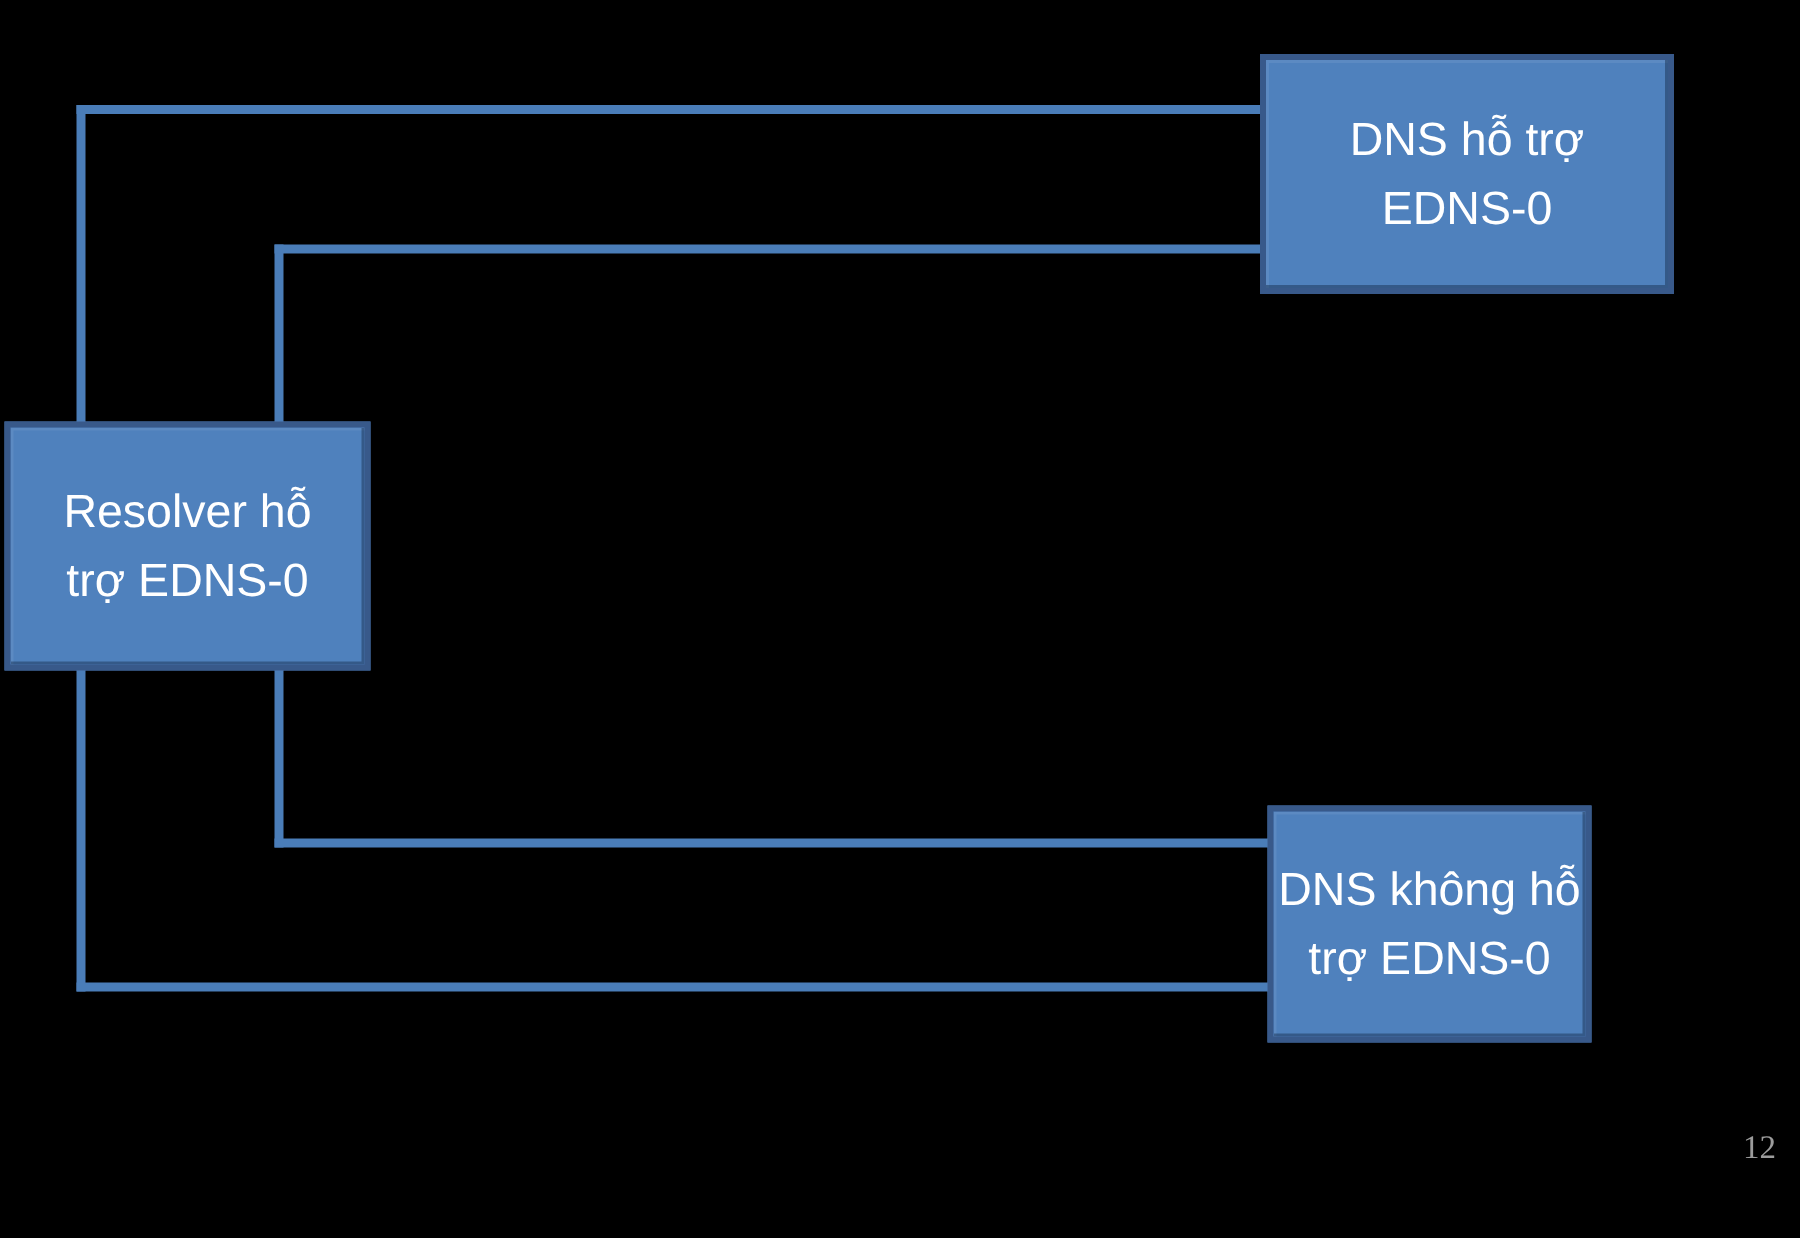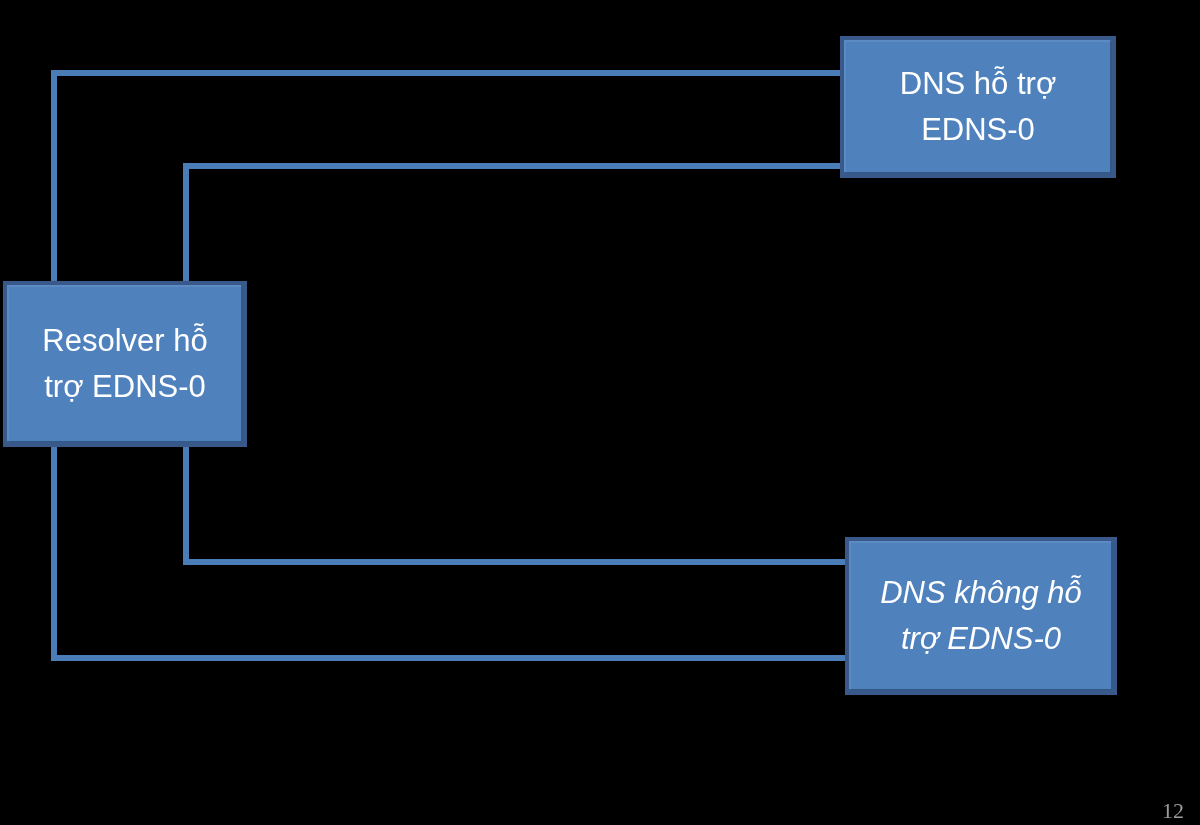--- a/index.html
+++ b/index.html
@@ -28,36 +28,36 @@
     z-index: 2;
   }
   .node .label {
     color: #ffffff;
     font-size: 31px;
     line-height: 46px;
     text-align: center;
     white-space: pre-line;
   }
   #node-resolver   { left: 3px;   top: 281px; width: 244px; height: 166px; }
-  #node-dns-edns   { left: 840px; top: 36px;  width: 276px; height: 142px; }
-  #node-dns-noedns { left: 845px; top: 537px; width: 272px; height: 158px; font-style: italic; }
+  #node-dns-edns   { left: 840px; top: 36px;  width: 276px; height: 160px; }
+  #node-dns-noedns { left: 845px; top: 537px; width: 216px; height: 158px; }
 
   
   #conn-v1 { left: 51px;  top: 70px;  width: 6px; height: 591px; }
   #conn-v2 { left: 183px; top: 163px; width: 6px; height: 402px; }
   
   #conn-h1 { left: 51px;  top: 70px;  width: 795px; height: 6px; }
   #conn-h2 { left: 183px; top: 163px; width: 663px; height: 6px; }
   #conn-h3 { left: 183px; top: 559px; width: 668px; height: 6px; }
   #conn-h4 { left: 51px;  top: 655px; width: 800px; height: 6px; }
 
   .page-number {
     position: absolute;
     right: 16px;
-    top: 798px;
+    top: 752px;
     color: #9c9c9c;
     font-family: "Liberation Serif", serif;
     font-size: 22px;
   }
 </style>
 </head>
 <body>
 
 <div class="slide">
 

